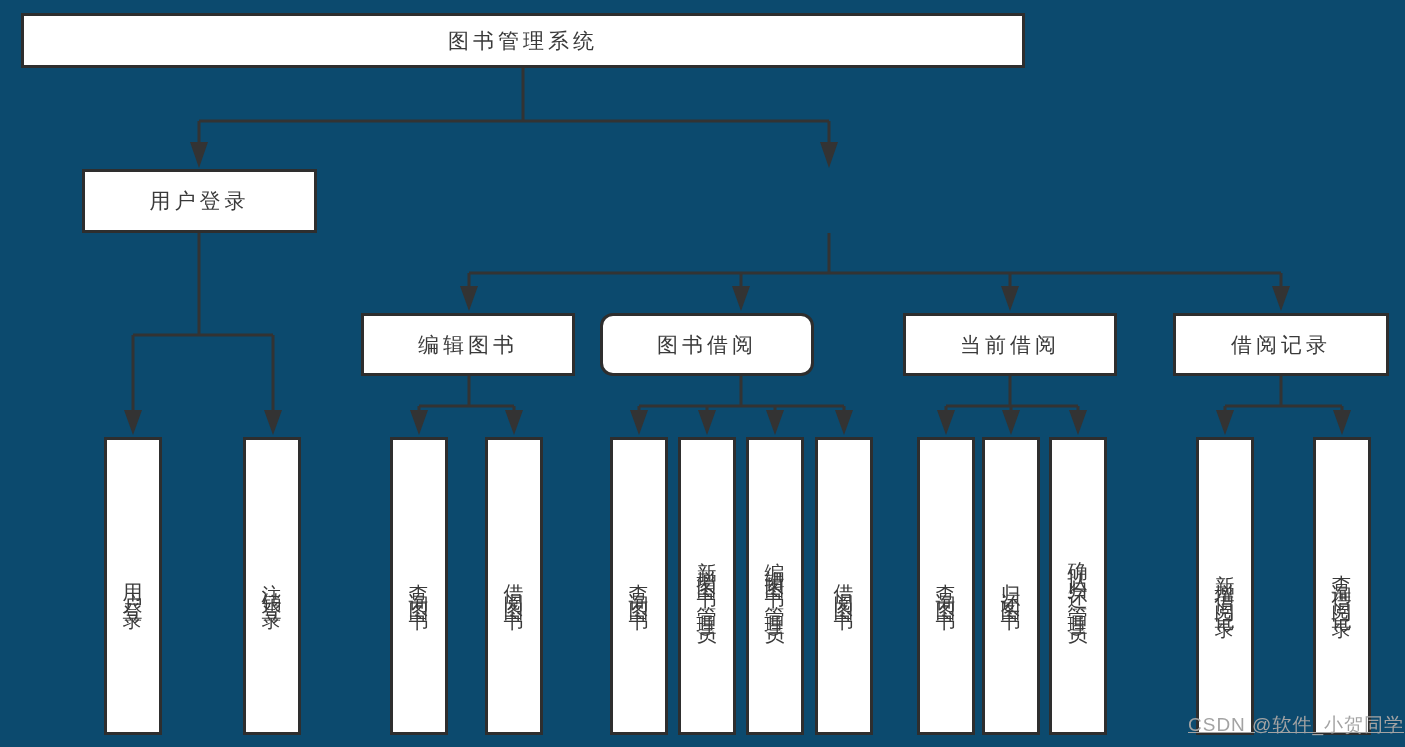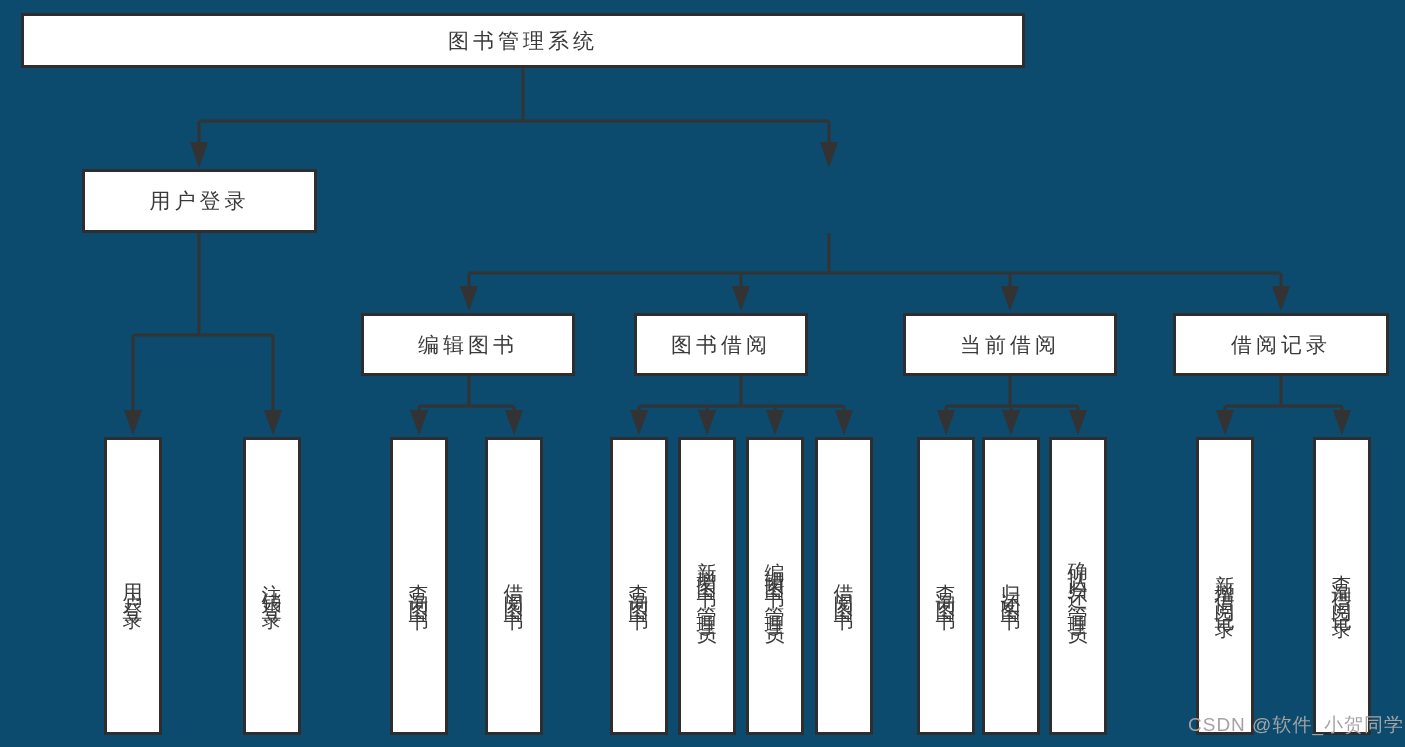--- a/index.html
+++ b/index.html
@@ -46,21 +46,21 @@
     line-height: 1;
     color: #3a3a3a;
   }
   
   .pos-root   { left: 21px;   top: 13px;  width: 1004px; height: 55px; }
   
   .pos-l2-0   { left: 82px;   top: 169px; width: 235px;  height: 64px; }
   .pos-l2-1   { left: 712px;  top: 169px; width: 235px;  height: 64px; }
   
   .pos-l3-0   { left: 361px;  top: 313px; width: 214px;  height: 63px; }
-  .pos-l3-1   { left: 634px;  top: 313px; width: 174px;  height: 63px; }
+  .pos-l3-1   { left: 600px;  top: 313px; width: 214px;  height: 63px; border-radius: 13px; }
   .pos-l3-2   { left: 903px;  top: 313px; width: 214px;  height: 63px; }
   .pos-l3-3   { left: 1173px; top: 313px; width: 216px;  height: 63px; }
   
   .leaf { top: 437px; width: 58px; height: 298px; }
   .pos-leaf-0  { left: 104px; }
   .pos-leaf-1  { left: 243px; }
   .pos-leaf-2  { left: 390px; }
   .pos-leaf-3  { left: 485px; }
   .pos-leaf-4  { left: 610px; }
   .pos-leaf-5  { left: 678px; }
@@ -73,20 +73,21 @@
   .pos-leaf-12 { left: 1313px; }
   .watermark {
     position: absolute;
     left: 1188px;
     top: 712px;
     font-size: 19px;
     letter-spacing: 1px;
     color: #a3a3a3;
     z-index: 3;
     white-space: nowrap;
+    text-decoration: underline;
   }
 </style>
 </head>
 <body>
 
 <div class="canvas">
 
   <svg class="connector-layer" viewBox="0 0 1405 747" xmlns="http://www.w3.org/2000/svg">
     <g stroke="#333333" stroke-width="3" fill="none">
 

